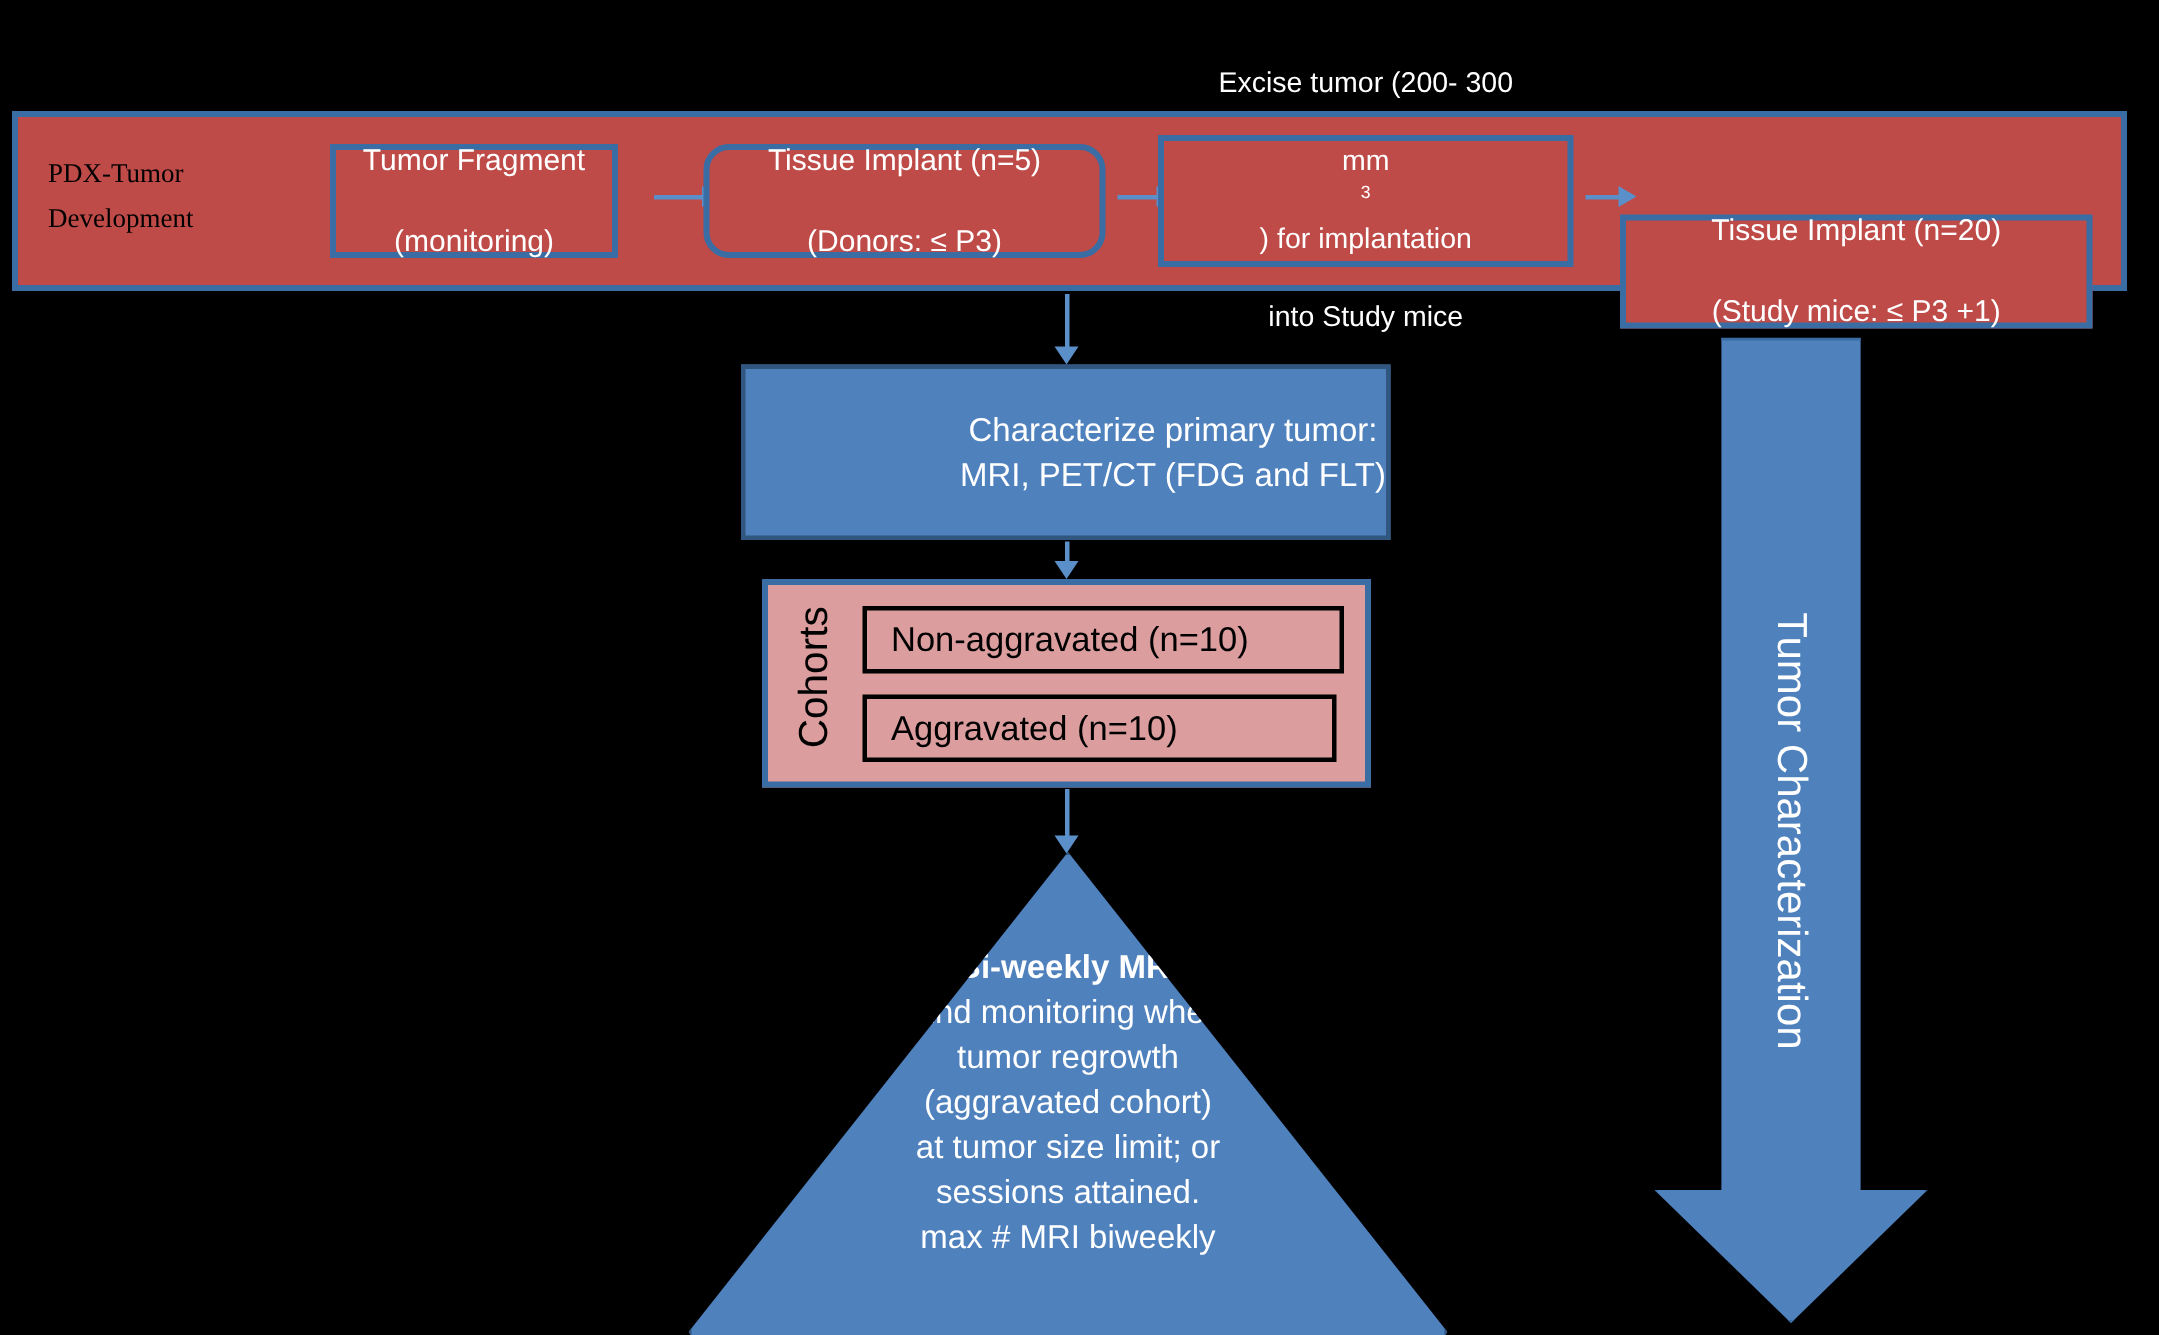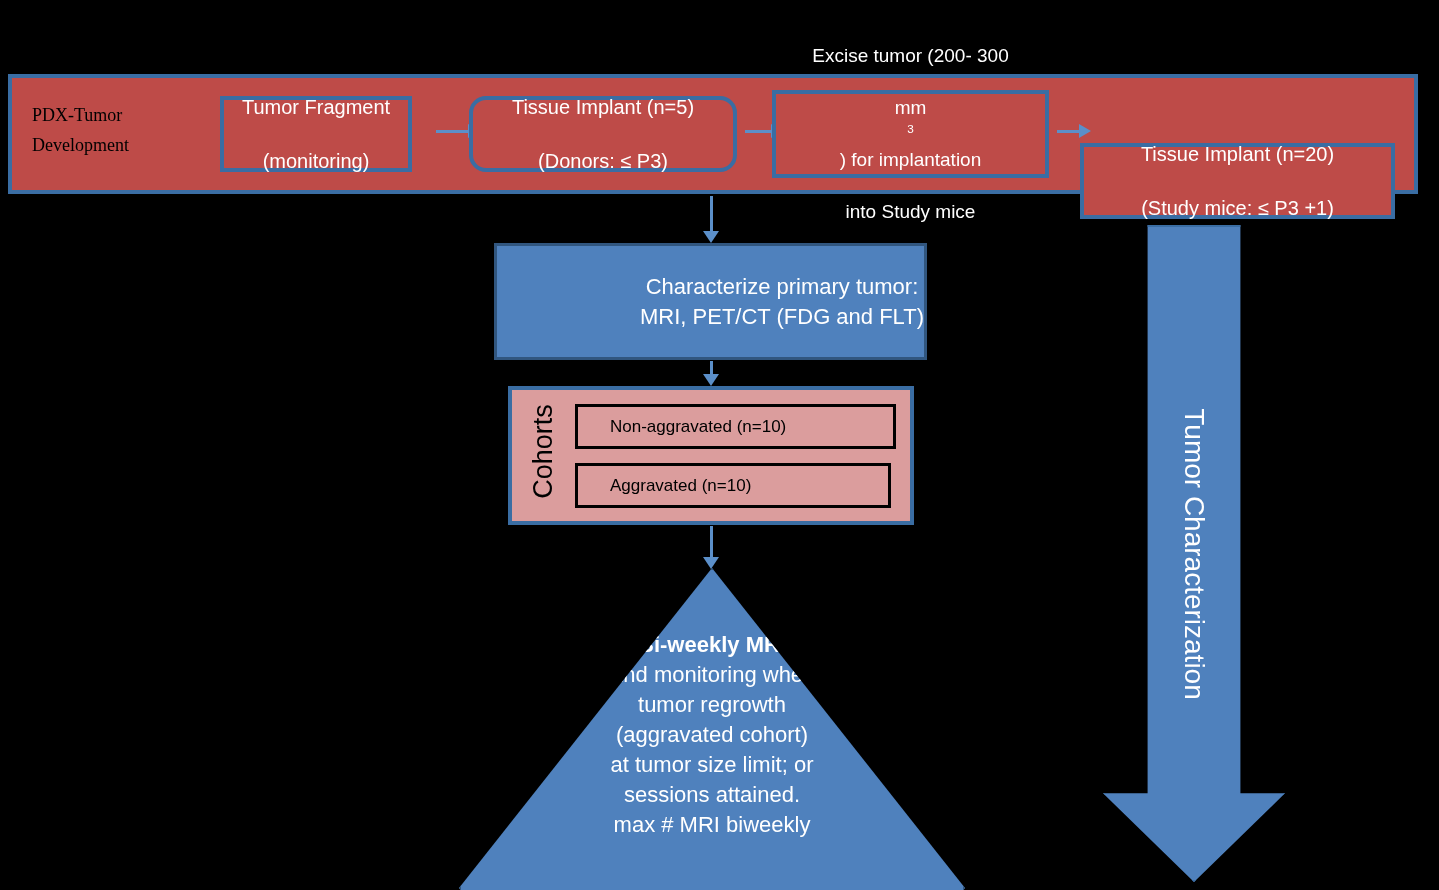--- a/index.html
+++ b/index.html
@@ -136,24 +136,24 @@
     transform-origin: center center;
     white-space: nowrap;
   }
   .cohort-item {
     position: absolute;
     left: 63px;
     background: #DB9D9D;
     border: 3px solid #000000;
     box-sizing: border-box;
     color: #000000;
-    font-size: 17px;
+    font-size: 23px;
     display: flex;
     align-items: center;
-    padding-left: 32px;
+    padding-left: 16px;
     height: 45px;
   }
   .cohort-item.first { top: 14px;  width: 321px; }
   .cohort-item.second { top: 73px; width: 316px; }
 
   
   .diamond {
     position: absolute;
     left: 459px;
     top: 568px;

